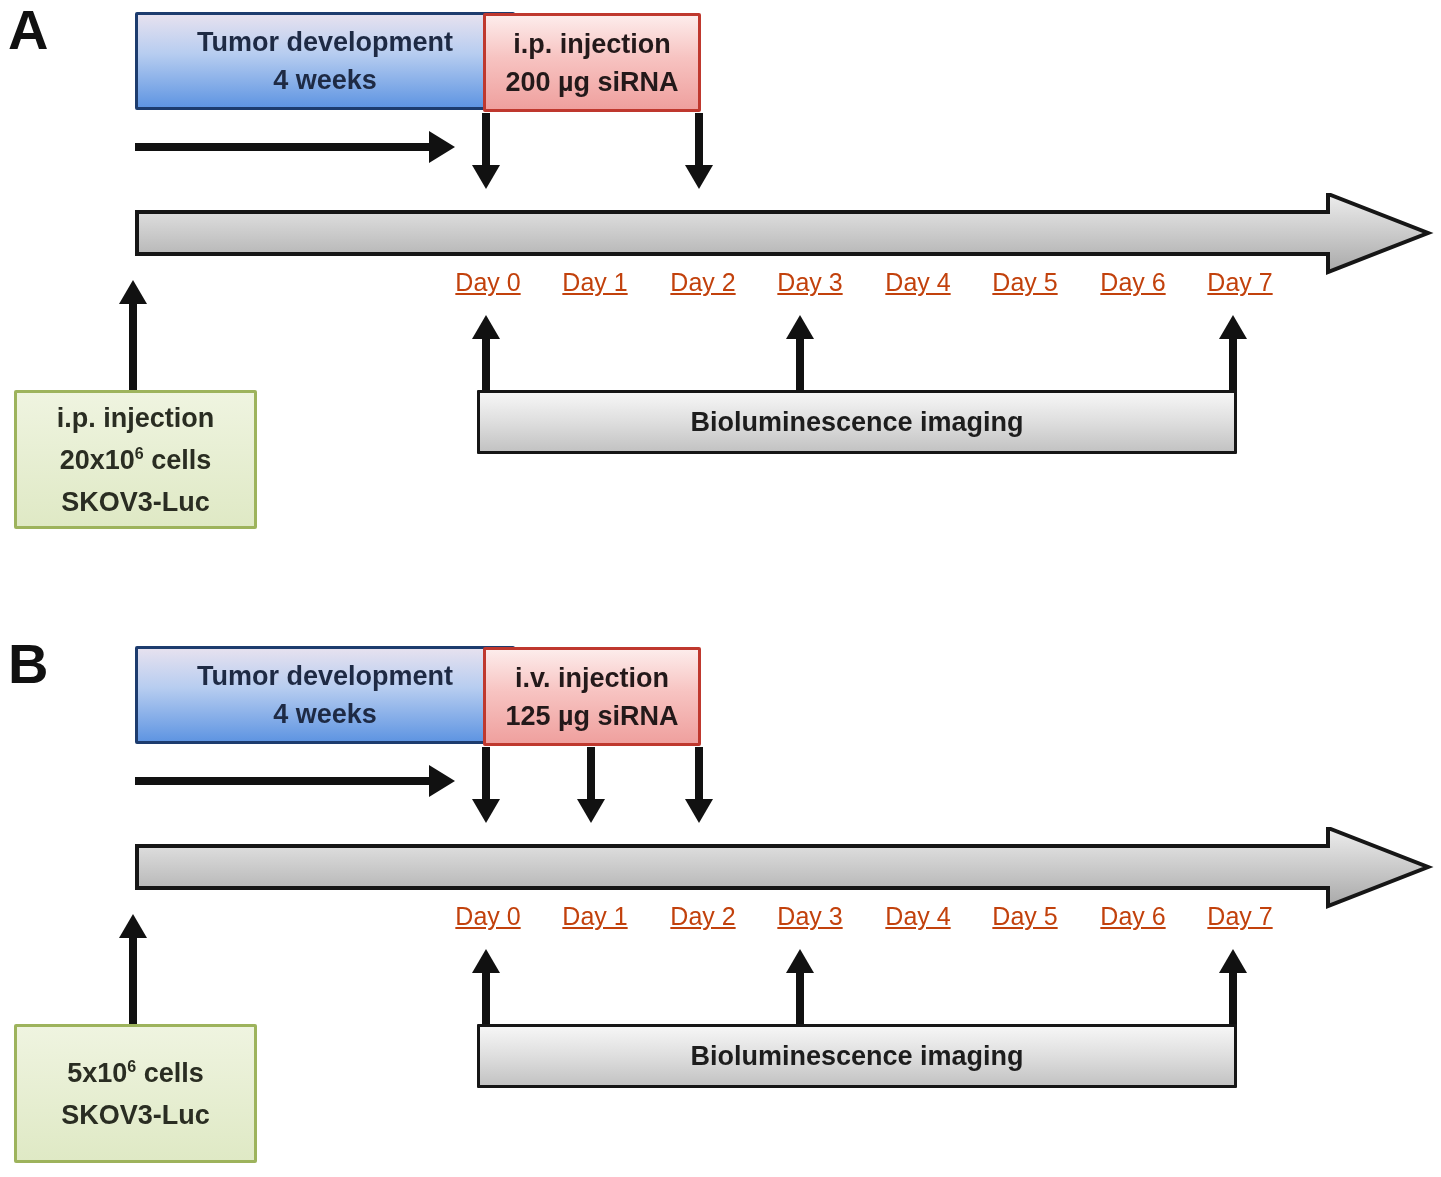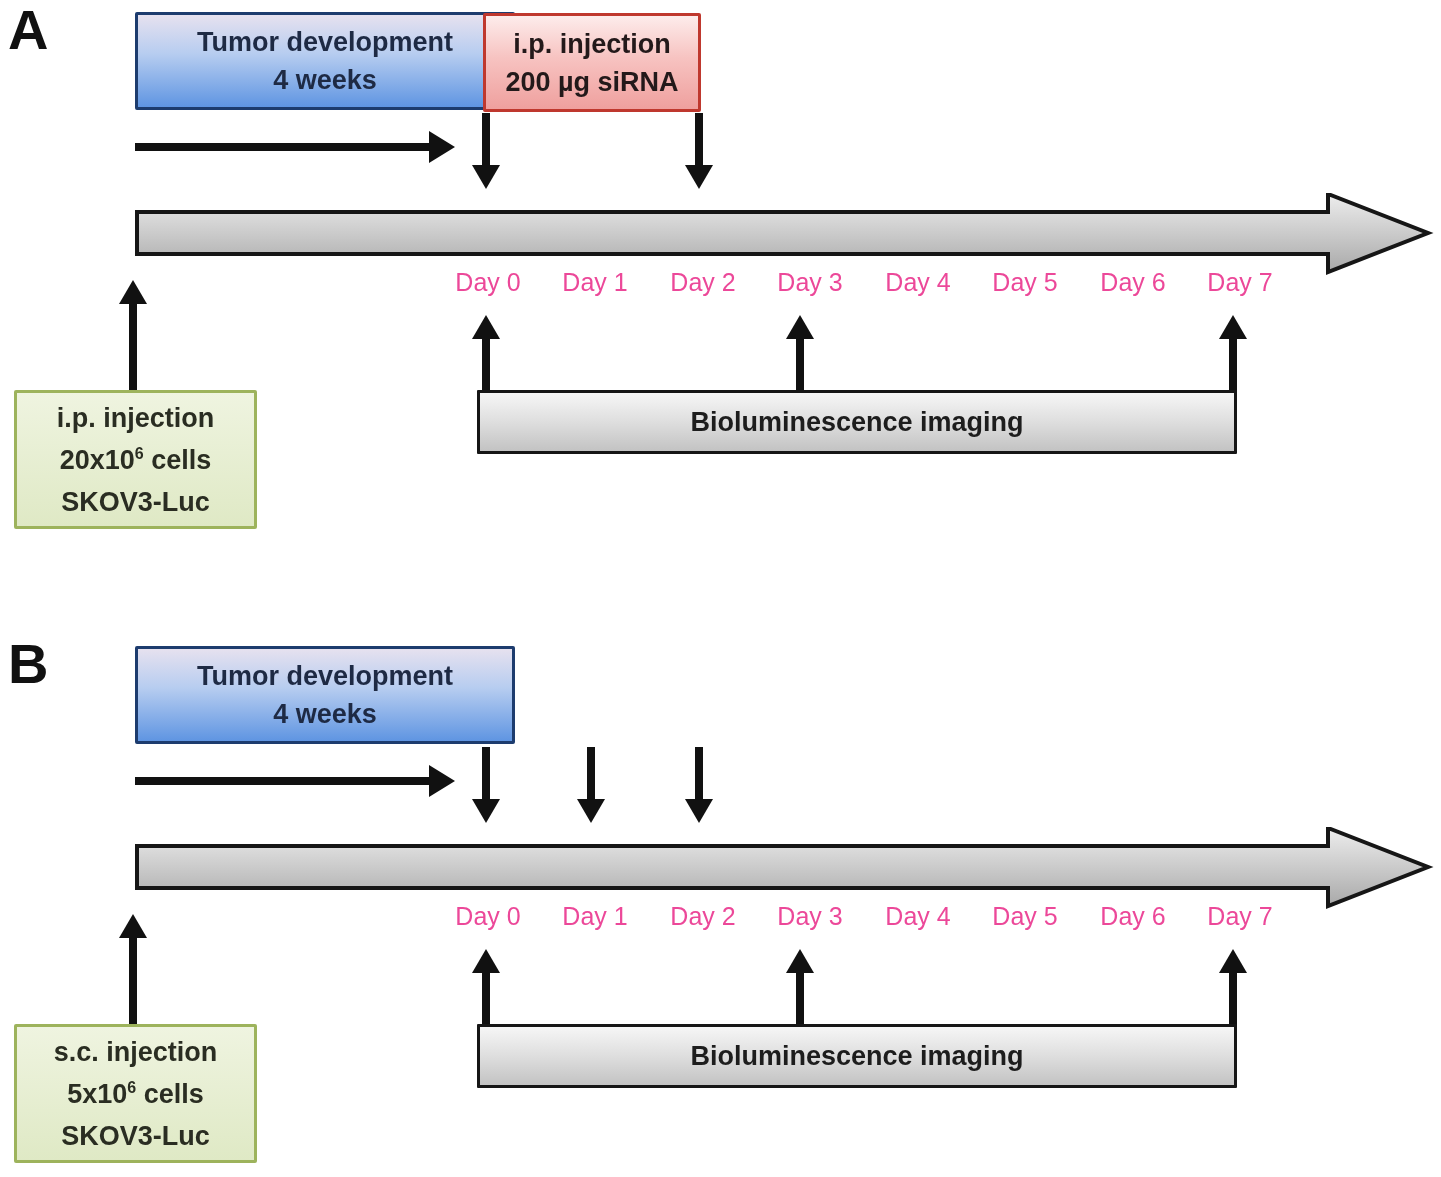--- a/index.html
+++ b/index.html
@@ -53,21 +53,21 @@
   .varrow.up::before   { top:20px; bottom:0; }
   .varrow.up::after    { top:0; border-bottom:24px solid #111; }
 
   .sirna-arrow  { top:113px; height:76px; }
   .imaging-arrow{ top:315px; height:77px; }
   .cells-arrow  { left:119px; top:280px; height:110px; }
 
   .timeline { position:absolute; left:0; top:193px; width:1441px; height:90px; }
 
   .day-label { position:absolute; top:268px; width:90px; text-align:center;
-               font-size:25px; color:#ec4899; }
+               font-size:25px; color:#c2410c;text-decoration:underline; }
 </style>
 </head>
 <body>
 
 <div class="panel" id="panel-a">
   <div class="panel-letter">A</div>
 
   <div class="box tumor-box">
     <div>Tumor development</div>
     <div>4 weeks</div>
@@ -122,20 +122,24 @@
 </div>
 
 <div class="panel" id="panel-b">
   <div class="panel-letter">B</div>
 
   <div class="box tumor-box">
     <div>Tumor development</div>
     <div>4 weeks</div>
   </div>
 
+  <div class="box sirna-box">
+    <div>i.v. injection</div>
+    <div>125 µg siRNA</div>
+  </div>
 
   <div class="h-arrow"></div>
 
   <div class="varrow down sirna-arrow" style="left:472px"></div>
   <div class="varrow down sirna-arrow" style="left:577px"></div>
   <div class="varrow down sirna-arrow" style="left:685px"></div>
 
   <svg class="timeline" viewBox="0 0 1441 90">
     <defs>
       <linearGradient id="grad-b" x1="0" y1="0" x2="0" y2="1">
@@ -159,19 +163,18 @@
   <div class="varrow up imaging-arrow" style="left:786px"></div>
   <div class="varrow up imaging-arrow" style="left:1219px"></div>
 
   <div class="box biolum-box">
     <span>Bioluminescence imaging</span>
   </div>
 
   <div class="varrow up cells-arrow"></div>
 
   <div class="box cells-box">
-    <div>s.c. injection</div>
     <div>
       <span>5x10</span><sup>6</sup><span> cells</span>
     </div>
     <div>SKOV3-Luc</div>
   </div>
 </div>
 
 </body></html>

